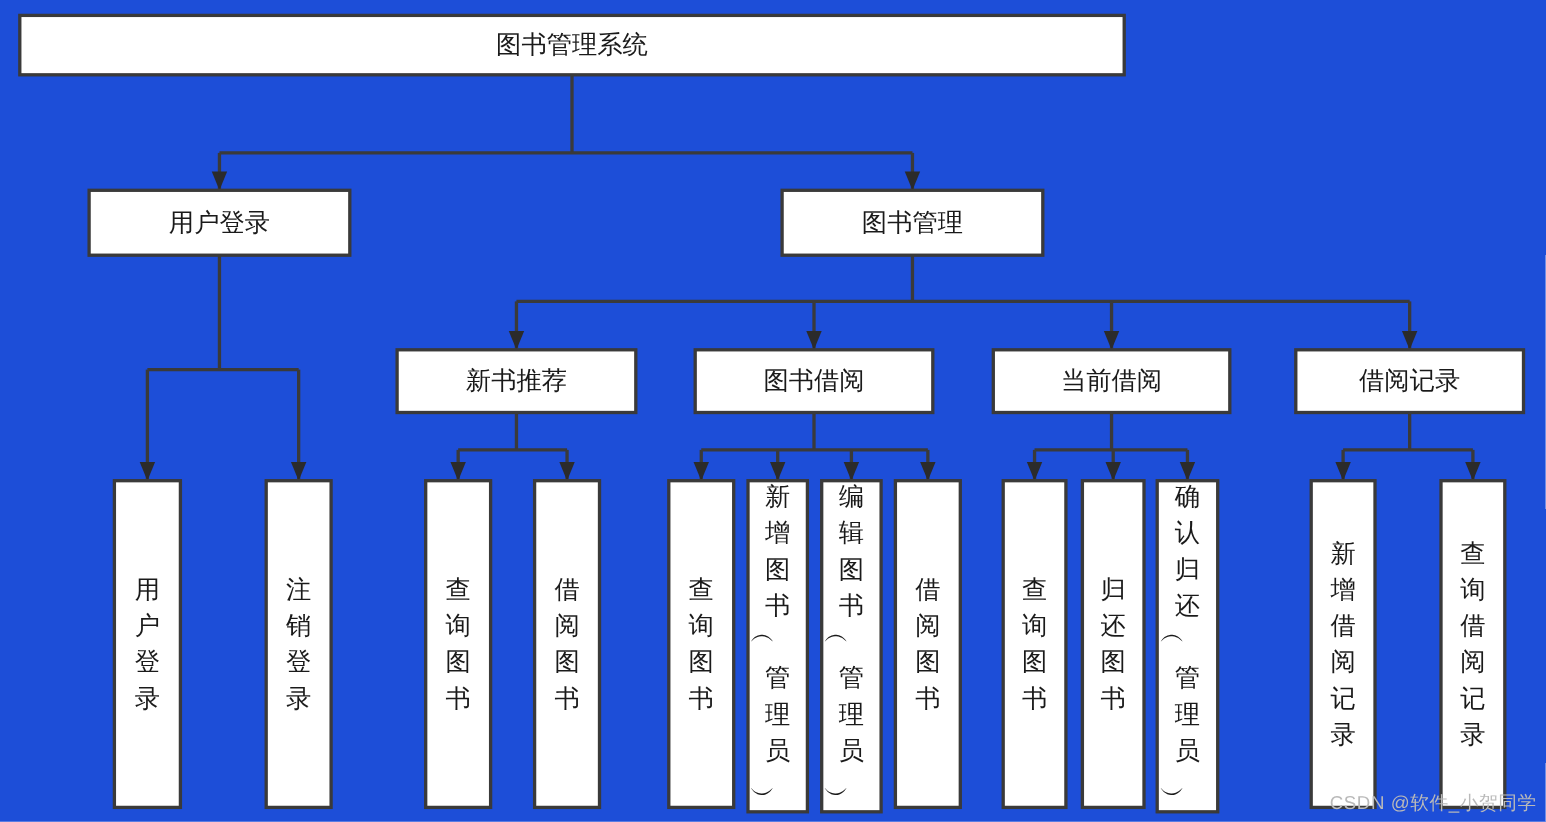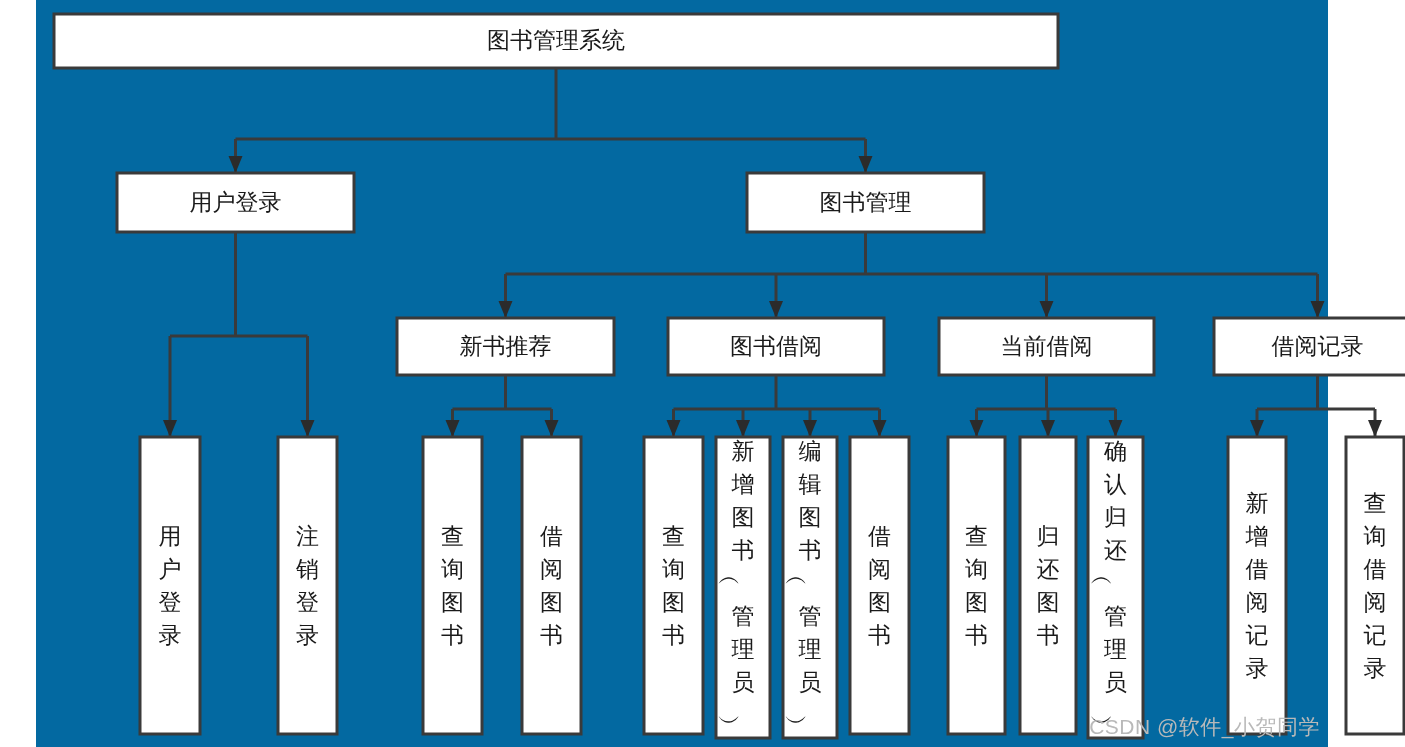--- a/index.html
+++ b/index.html
@@ -8,24 +8,23 @@
     background: #ffffff;
   }
   body {
     width: 1405px;
     height: 747px;
     font-family: "Liberation Sans", "DejaVu Sans", sans-serif;
     overflow: hidden;
   }
   #diagram-root {
     position: relative;
-    width: 1292px;
+    width: 1405px;
     height: 747px;
-    background: #0369a1;
-    margin-left: 36px;
+    background: #1d4ed8;
   }
   svg#tree-svg {
     position: absolute;
     left: 0;
     top: 0;
     width: 1405px;
     height: 747px;
   }
   .node-box {
     fill: #ffffff;
@@ -53,21 +52,21 @@
     font-family: "Liberation Sans", "DejaVu Sans", sans-serif;
     font-size: 23px;
     fill: #1a1a1a;
     text-anchor: middle;
   }
   .watermark {
     position: absolute;
     right: 8px;
     bottom: 6px;
     font-family: "Liberation Sans", "DejaVu Sans", sans-serif;
-    font-size: 21px;
+    font-size: 17px;
     color: #b9b9b9;
     letter-spacing: 0.5px;
     white-space: nowrap;
     user-select: none;
   }
 </style>
 </head>
 <body>
 
 <div id="diagram-root">

